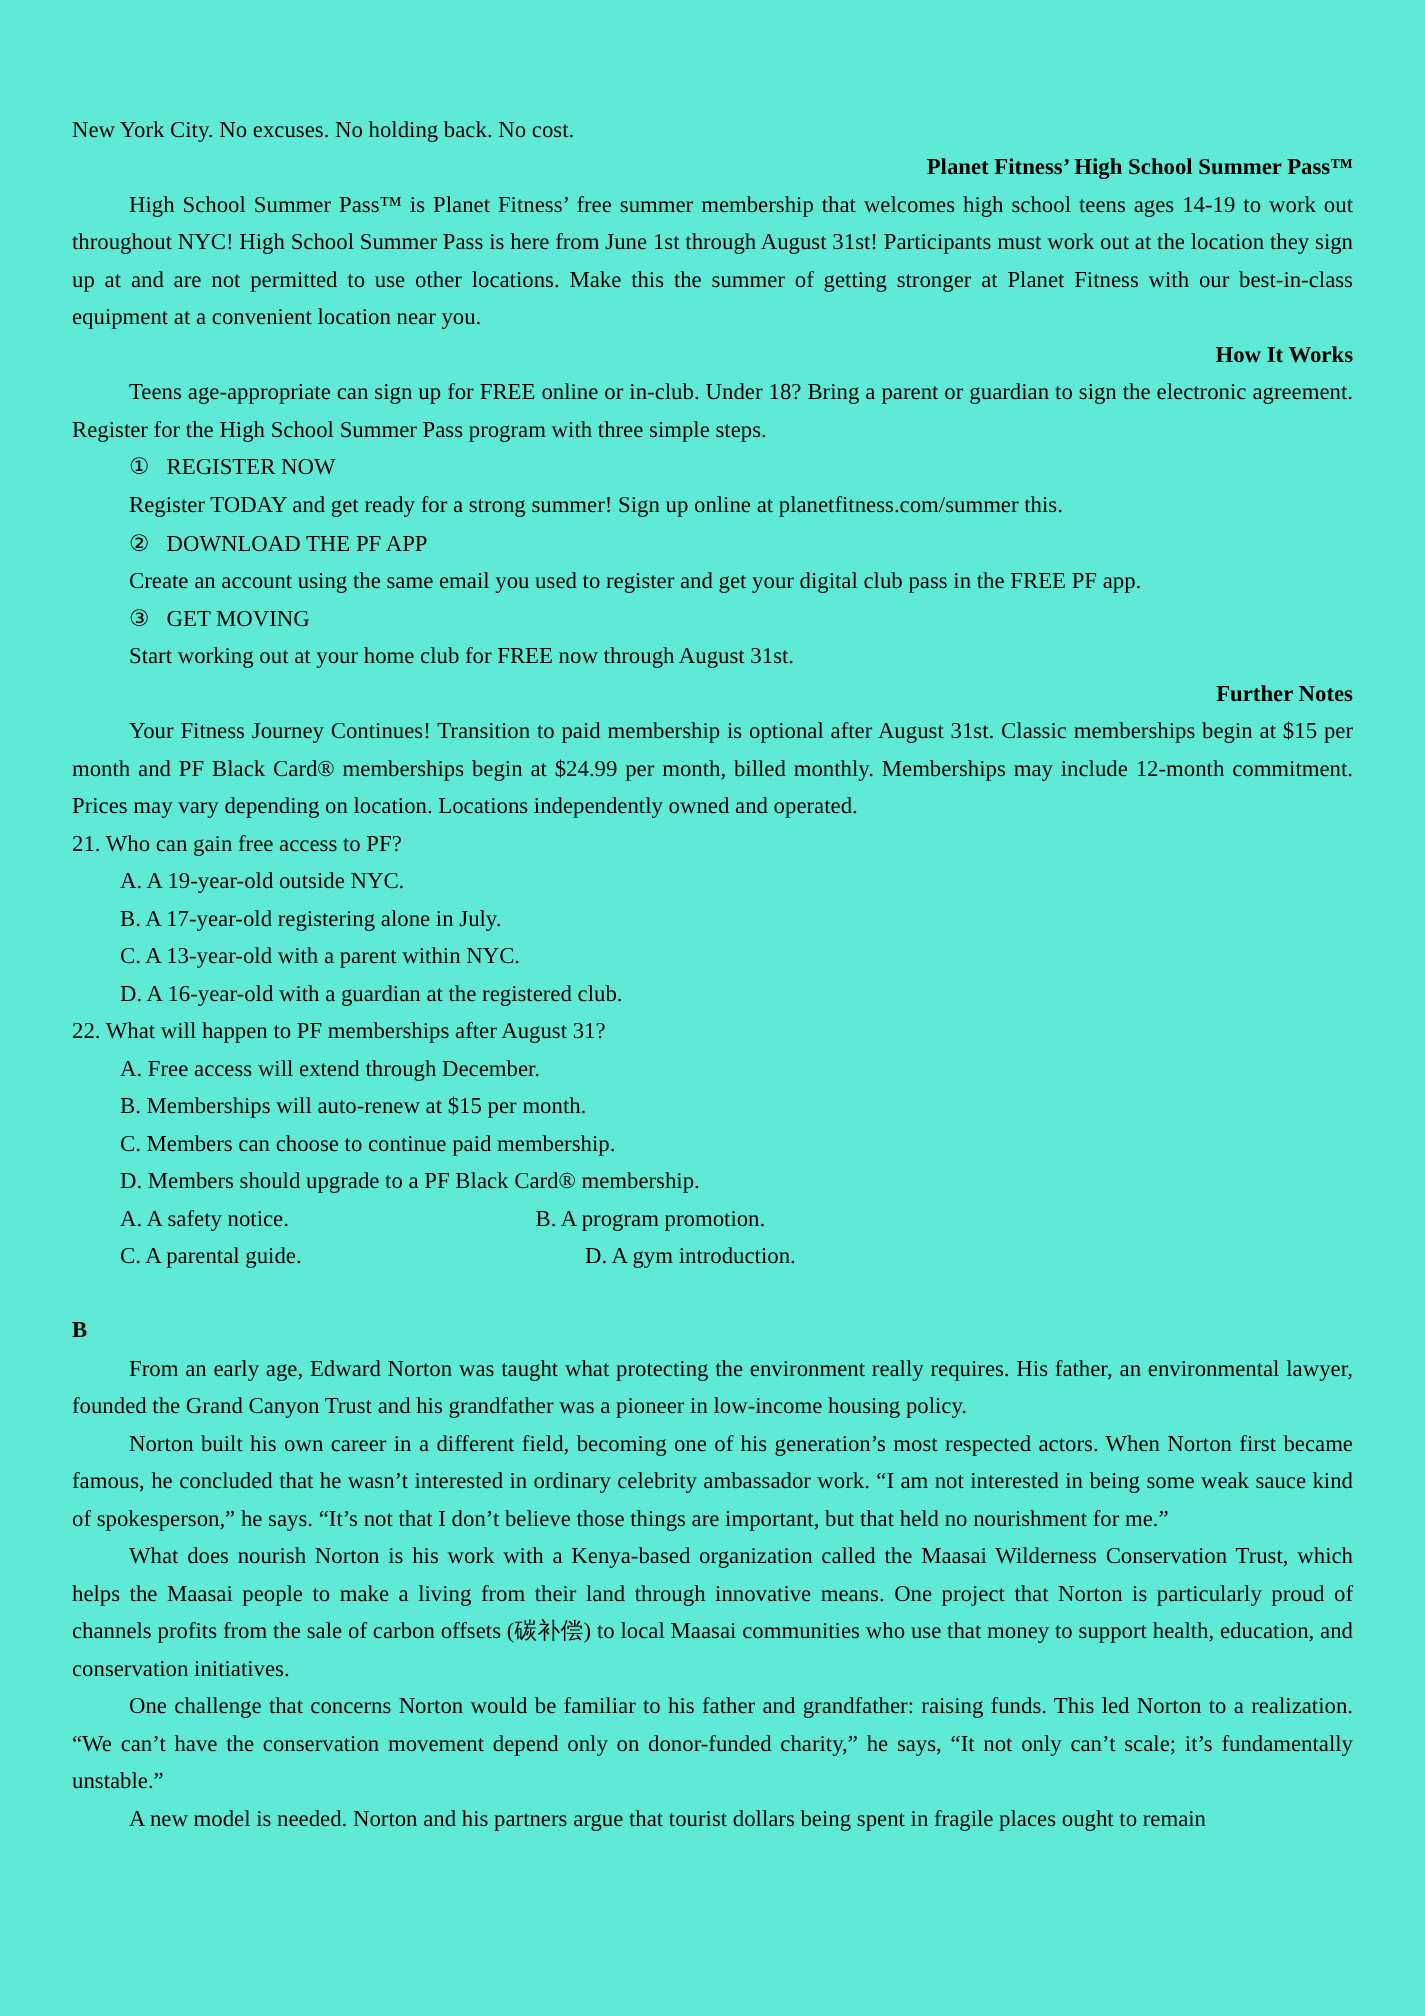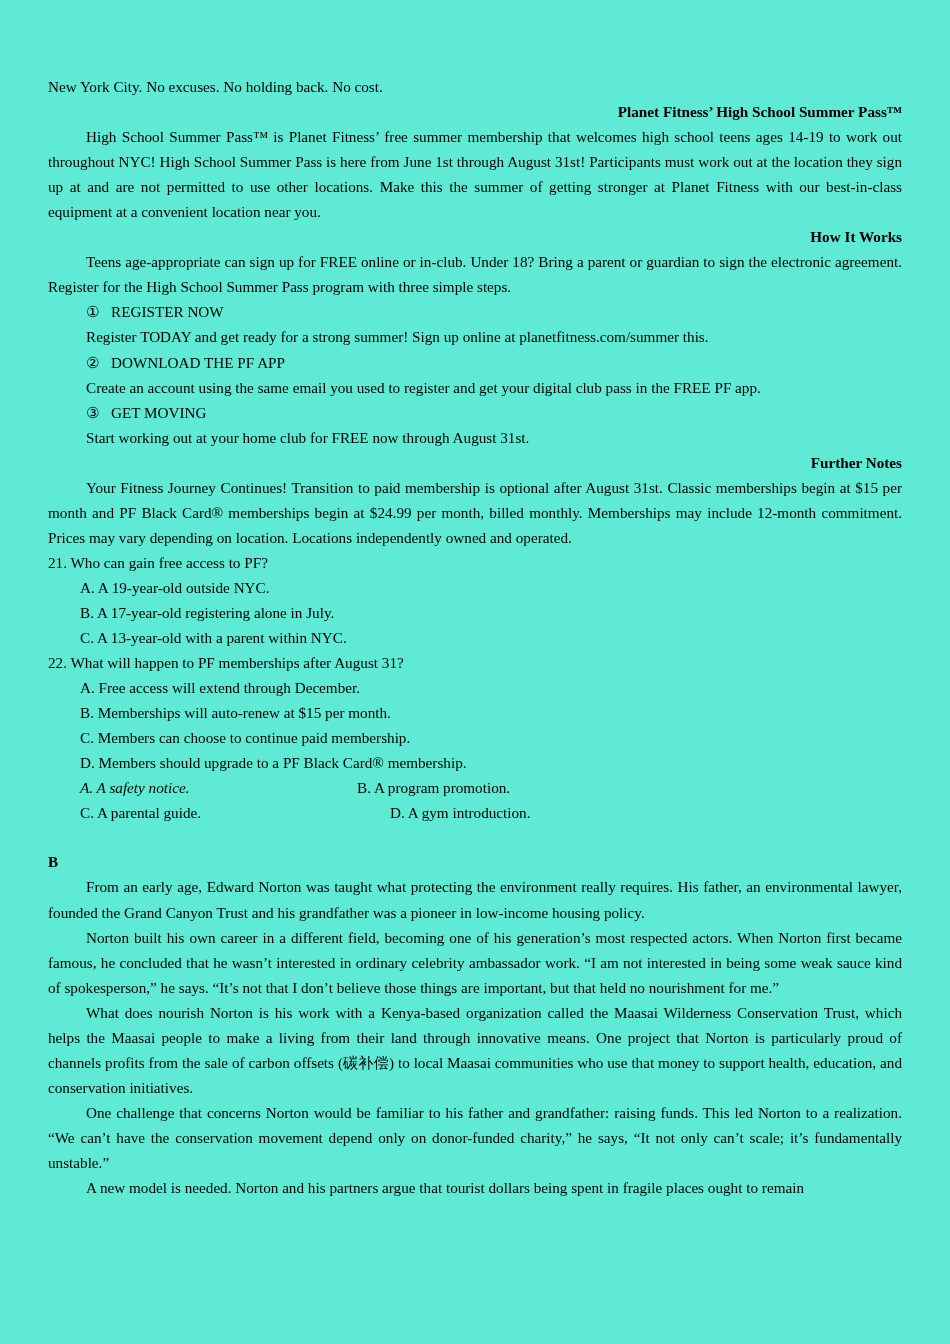--- a/index.html
+++ b/index.html
@@ -82,21 +82,20 @@
     text-align: left;
     padding-left: 32px;
     font-size: 15.2px;
     line-height: 25.05px;
     white-space: pre;
   }
   .opt-col-a {
     display: inline-block;
     width: 277px;
     vertical-align: top;
-    font-style: italic;
   }
   .opt-col-b {
     display: inline-block;
     vertical-align: top;
   }
   .opt-col-c {
     display: inline-block;
     width: 310px;
     vertical-align: top;
   }
@@ -150,20 +149,21 @@
       <p class="indent flow">Your Fitness Journey Continues! Transition to paid membership is optional after August 31st. Classic memberships begin at $15 per month and PF Black Card® memberships begin at $24.99 per month, billed monthly. Memberships may include 12-month commitment. Prices may vary depending on location. Locations independently owned and operated.</p>
     </div>
 
     <div>
 
       <div>
         <p class="q"><span>21.</span> <span>Who can gain free access to PF?</span></p>
         <p class="opt">A. A 19-year-old outside NYC.</p>
         <p class="opt">B. A 17-year-old registering alone in July.</p>
         <p class="opt">C. A 13-year-old with a parent within NYC.</p>
+        <p class="opt">D. A 16-year-old with a guardian at the registered club.</p>
       </div>
 
       <div>
         <p class="q"><span>22.</span> <span>What will happen to PF memberships after August 31?</span></p>
         <p class="opt">A. Free access will extend through December.</p>
         <p class="opt">B. Memberships will auto-renew at $15 per month.</p>
         <p class="opt">C. Members can choose to continue paid membership.</p>
         <p class="opt">D. Members should upgrade to a PF Black Card® membership.</p>
       </div>
 

